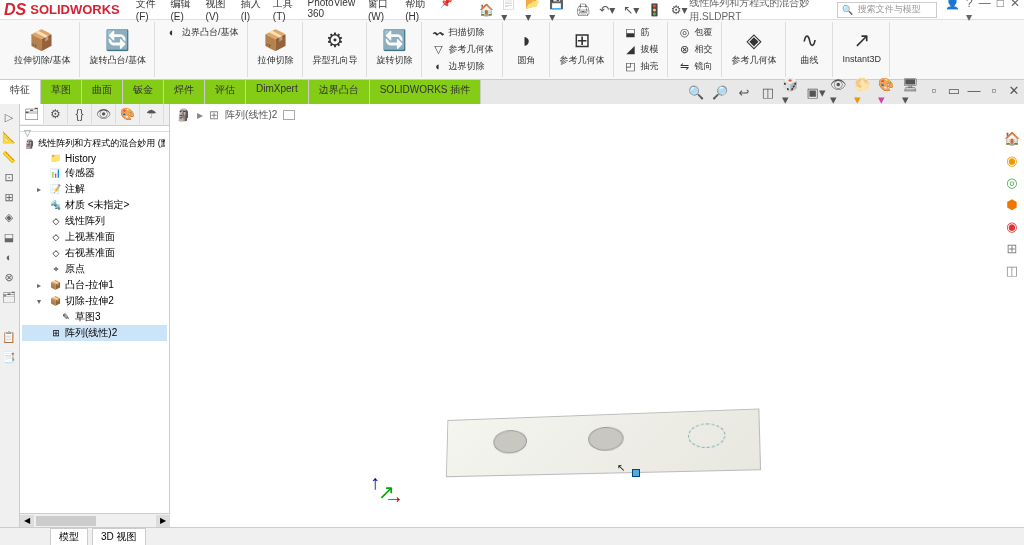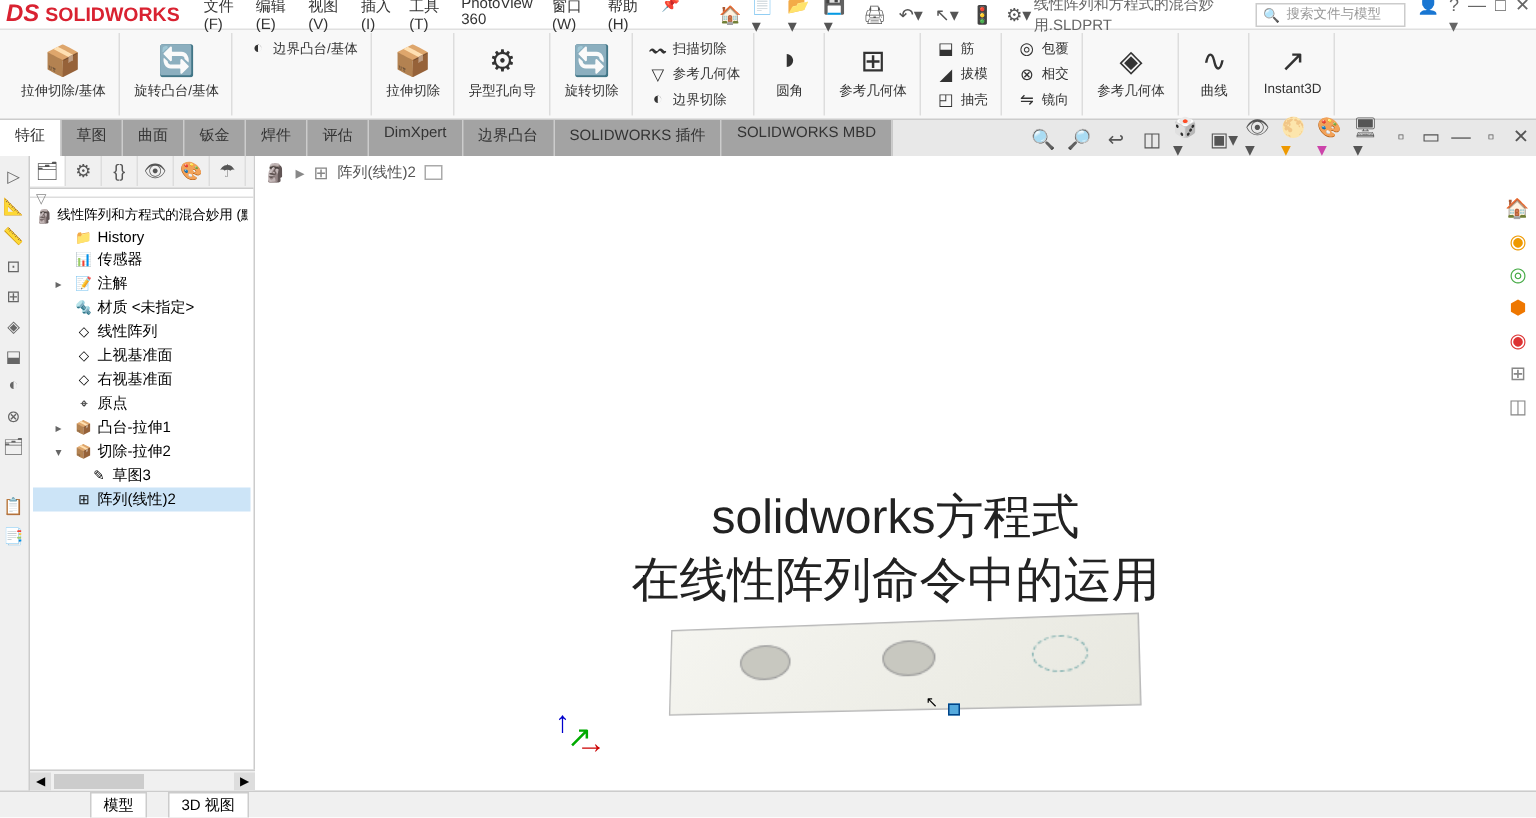--- a/index.html
+++ b/index.html
@@ -18,21 +18,21 @@
 
 .ribbon { height: 60px; background: #f8f8f8; border-bottom: 1px solid #ccc; display: flex; padding: 2px 6px; gap: 2px; }
 .ribbon-group { display: flex; flex-direction: column; align-items: center; padding: 2px 6px; border-right: 1px solid #ddd; }
 .ribbon-btn { display: flex; flex-direction: column; align-items: center; font-size: 9px; color: #333; cursor: pointer; padding: 2px; }
 .ribbon-btn-icon { width: 28px; height: 28px; display: flex; align-items: center; justify-content: center; font-size: 20px; }
 .ribbon-small { display: flex; flex-direction: column; gap: 1px; }
 .ribbon-small-btn { display: flex; align-items: center; gap: 3px; font-size: 9px; color: #333; padding: 1px 2px; }
 .ribbon-small-icon { width: 14px; height: 14px; display: flex; align-items: center; justify-content: center; font-size: 11px; }
 
 .tabs { height: 24px; background: #e8e8e8; display: flex; font-size: 10px; }
-.tab { padding: 3px 10px; background: #a3a3a3; border-right: 1px solid #ccc; cursor: pointer; color: #333; }
+.tab { padding: 3px 10px; background: #84cc16; border-right: 1px solid #ccc; cursor: pointer; color: #333; }
 .tab.active { background: #fff; }
 
 .main-area { display: flex; height: 430px; position: relative; }
 
 .left-toolbar { width: 20px; background: #f0f0f0; border-right: 1px solid #ccc; display: flex; flex-direction: column; gap: 2px; padding-top: 4px; }
 .left-tb-icon { width: 18px; height: 18px; display: flex; align-items: center; justify-content: center; font-size: 11px; color: #666; cursor: pointer; }
 
 .tree-panel { width: 150px; background: #fff; border-right: 1px solid #ccc; display: flex; flex-direction: column; }
 .tree-tabs { height: 22px; display: flex; border-bottom: 1px solid #ccc; background: #f0f0f0; }
 .tree-tab-icon { width: 24px; height: 20px; display: flex; align-items: center; justify-content: center; font-size: 12px; color: #555; cursor: pointer; border-right: 1px solid #ddd; }
@@ -61,21 +61,21 @@
 .hole { position: absolute; width: 36px; height: 24px; border-radius: 50%; background: #c8c8c0; border: 1px solid #999; top: 12px; }
 .hole1 { left: 50px; }
 .hole2 { left: 150px; }
 .hole3 { left: 250px; border-style: dashed; border-color: #7aa; background: transparent; }
 
 .coord-axis { position: absolute; bottom: 30px; left: 200px; font-size: 20px; }
 .axis-z { color: #00c; position: absolute; bottom: 10px; left: 0; }
 .axis-y { color: #0a0; position: absolute; bottom: 0; left: 8px; }
 .axis-x { color: #c00; position: absolute; bottom: -4px; left: 14px; }
 
-.statusbar { position: absolute; bottom: 0; left: 0; right: 0; height: 18px; background: #f0f0f0; border-top: 1px solid #ccc; display: flex; align-items: center; font-size: 10px; padding: 0 6px; gap: 14px; }
+.statusbar { position: absolute; bottom: 0; left: 0; right: 0; height: 18px; background: #f0f0f0; border-top: 1px solid #ccc; display: flex; align-items: center; font-size: 10px; padding: 0 6px; gap: 4px; }
 .status-tab { padding: 1px 8px; background: #fff; border: 1px solid #ccc; cursor: pointer; }
 
 .scrollbar-h { position: absolute; bottom: 18px; left: 20px; width: 150px; height: 14px; background: #f0f0f0; border-top: 1px solid #ccc; display: flex; align-items: center; }
 .sb-arrow { width: 14px; height: 12px; background: #ddd; display: flex; align-items: center; justify-content: center; font-size: 8px; }
 .sb-thumb { width: 60px; height: 10px; background: #ccc; margin: 0 2px; }
 </style>
 </head>
 <body>
 
 <div class="titlebar">
@@ -241,21 +241,20 @@
 <div class="tabs">
   <div class="tab active">特征</div>
   <div class="tab">草图</div>
   <div class="tab">曲面</div>
   <div class="tab">钣金</div>
   <div class="tab">焊件</div>
   <div class="tab">评估</div>
   <div class="tab">DimXpert</div>
   <div class="tab">边界凸台</div>
   <div class="tab">SOLIDWORKS 插件</div>
-  <div class="tab">SOLIDWORKS MBD</div>
   <div style="flex:1"></div>
   <div class="view-toolbar" style="position:static;">
     <span class="vt-icon">🔍</span>
     <span class="vt-icon">🔎</span>
     <span class="vt-icon">↩</span>
     <span class="vt-icon">◫</span>
     <span class="vt-icon">🎲▾</span>
     <span class="vt-icon">▣▾</span>
     <span class="vt-icon">👁▾</span>
     <span class="vt-icon" style="color:#e90;">🌕▾</span>
@@ -391,24 +390,20 @@
     <div class="right-toolbar">
       <div class="rt-icon" style="color:#88d;">🏠</div>
       <div class="rt-icon" style="color:#e90;">◉</div>
       <div class="rt-icon" style="color:#4a4;">◎</div>
       <div class="rt-icon" style="color:#e70;">⬢</div>
       <div class="rt-icon" style="color:#d33;">◉</div>
       <div class="rt-icon" style="color:#888;">⊞</div>
       <div class="rt-icon" style="color:#888;">◫</div>
     </div>
 
-    <div class="overlay-text">
-      <div>solidworks方程式</div>
-      <div>在线性阵列命令中的运用</div>
-    </div>
 
     <div class="model-3d">
       <div class="block">
         <div class="hole hole1"></div>
         <div class="hole hole2"></div>
         <div class="hole hole3"></div>
       </div>
       <div style="position:absolute;left:195px;top:55px;width:8px;height:8px;background:#5ad;border:1px solid #048;"></div>
       <div style="position:absolute;left:180px;top:48px;font-size:10px;">↖</div>
     </div>

